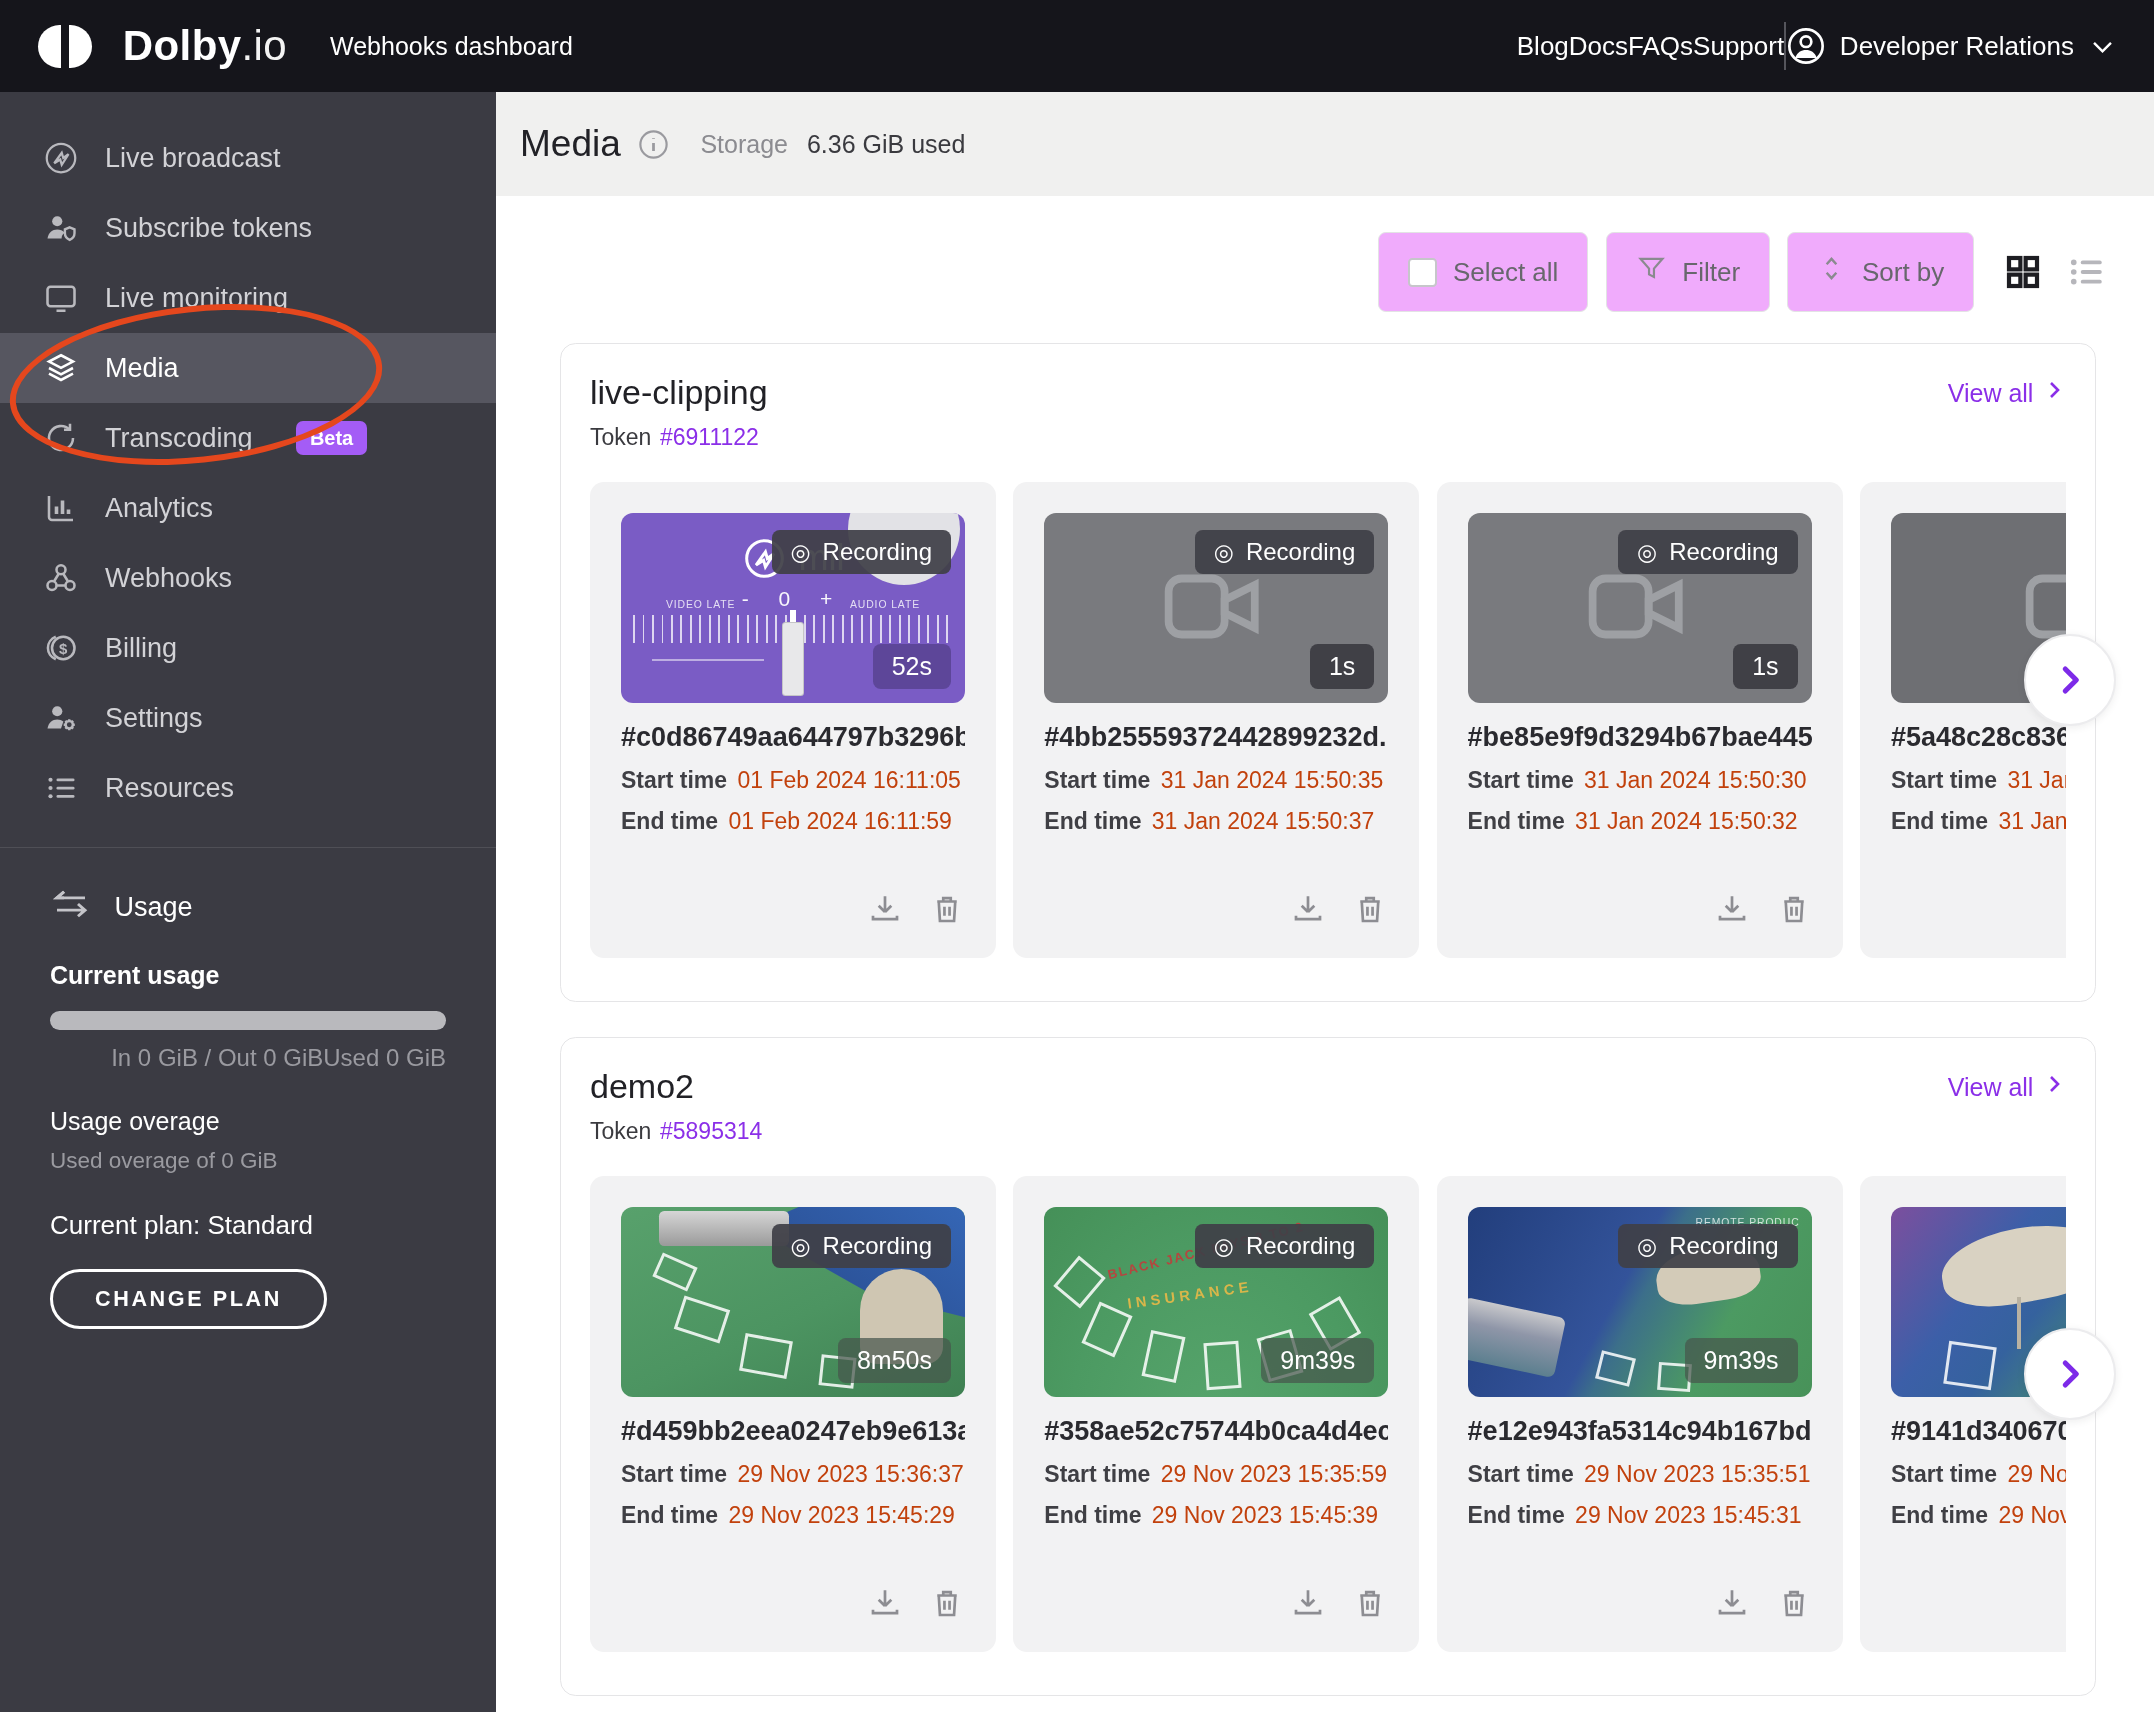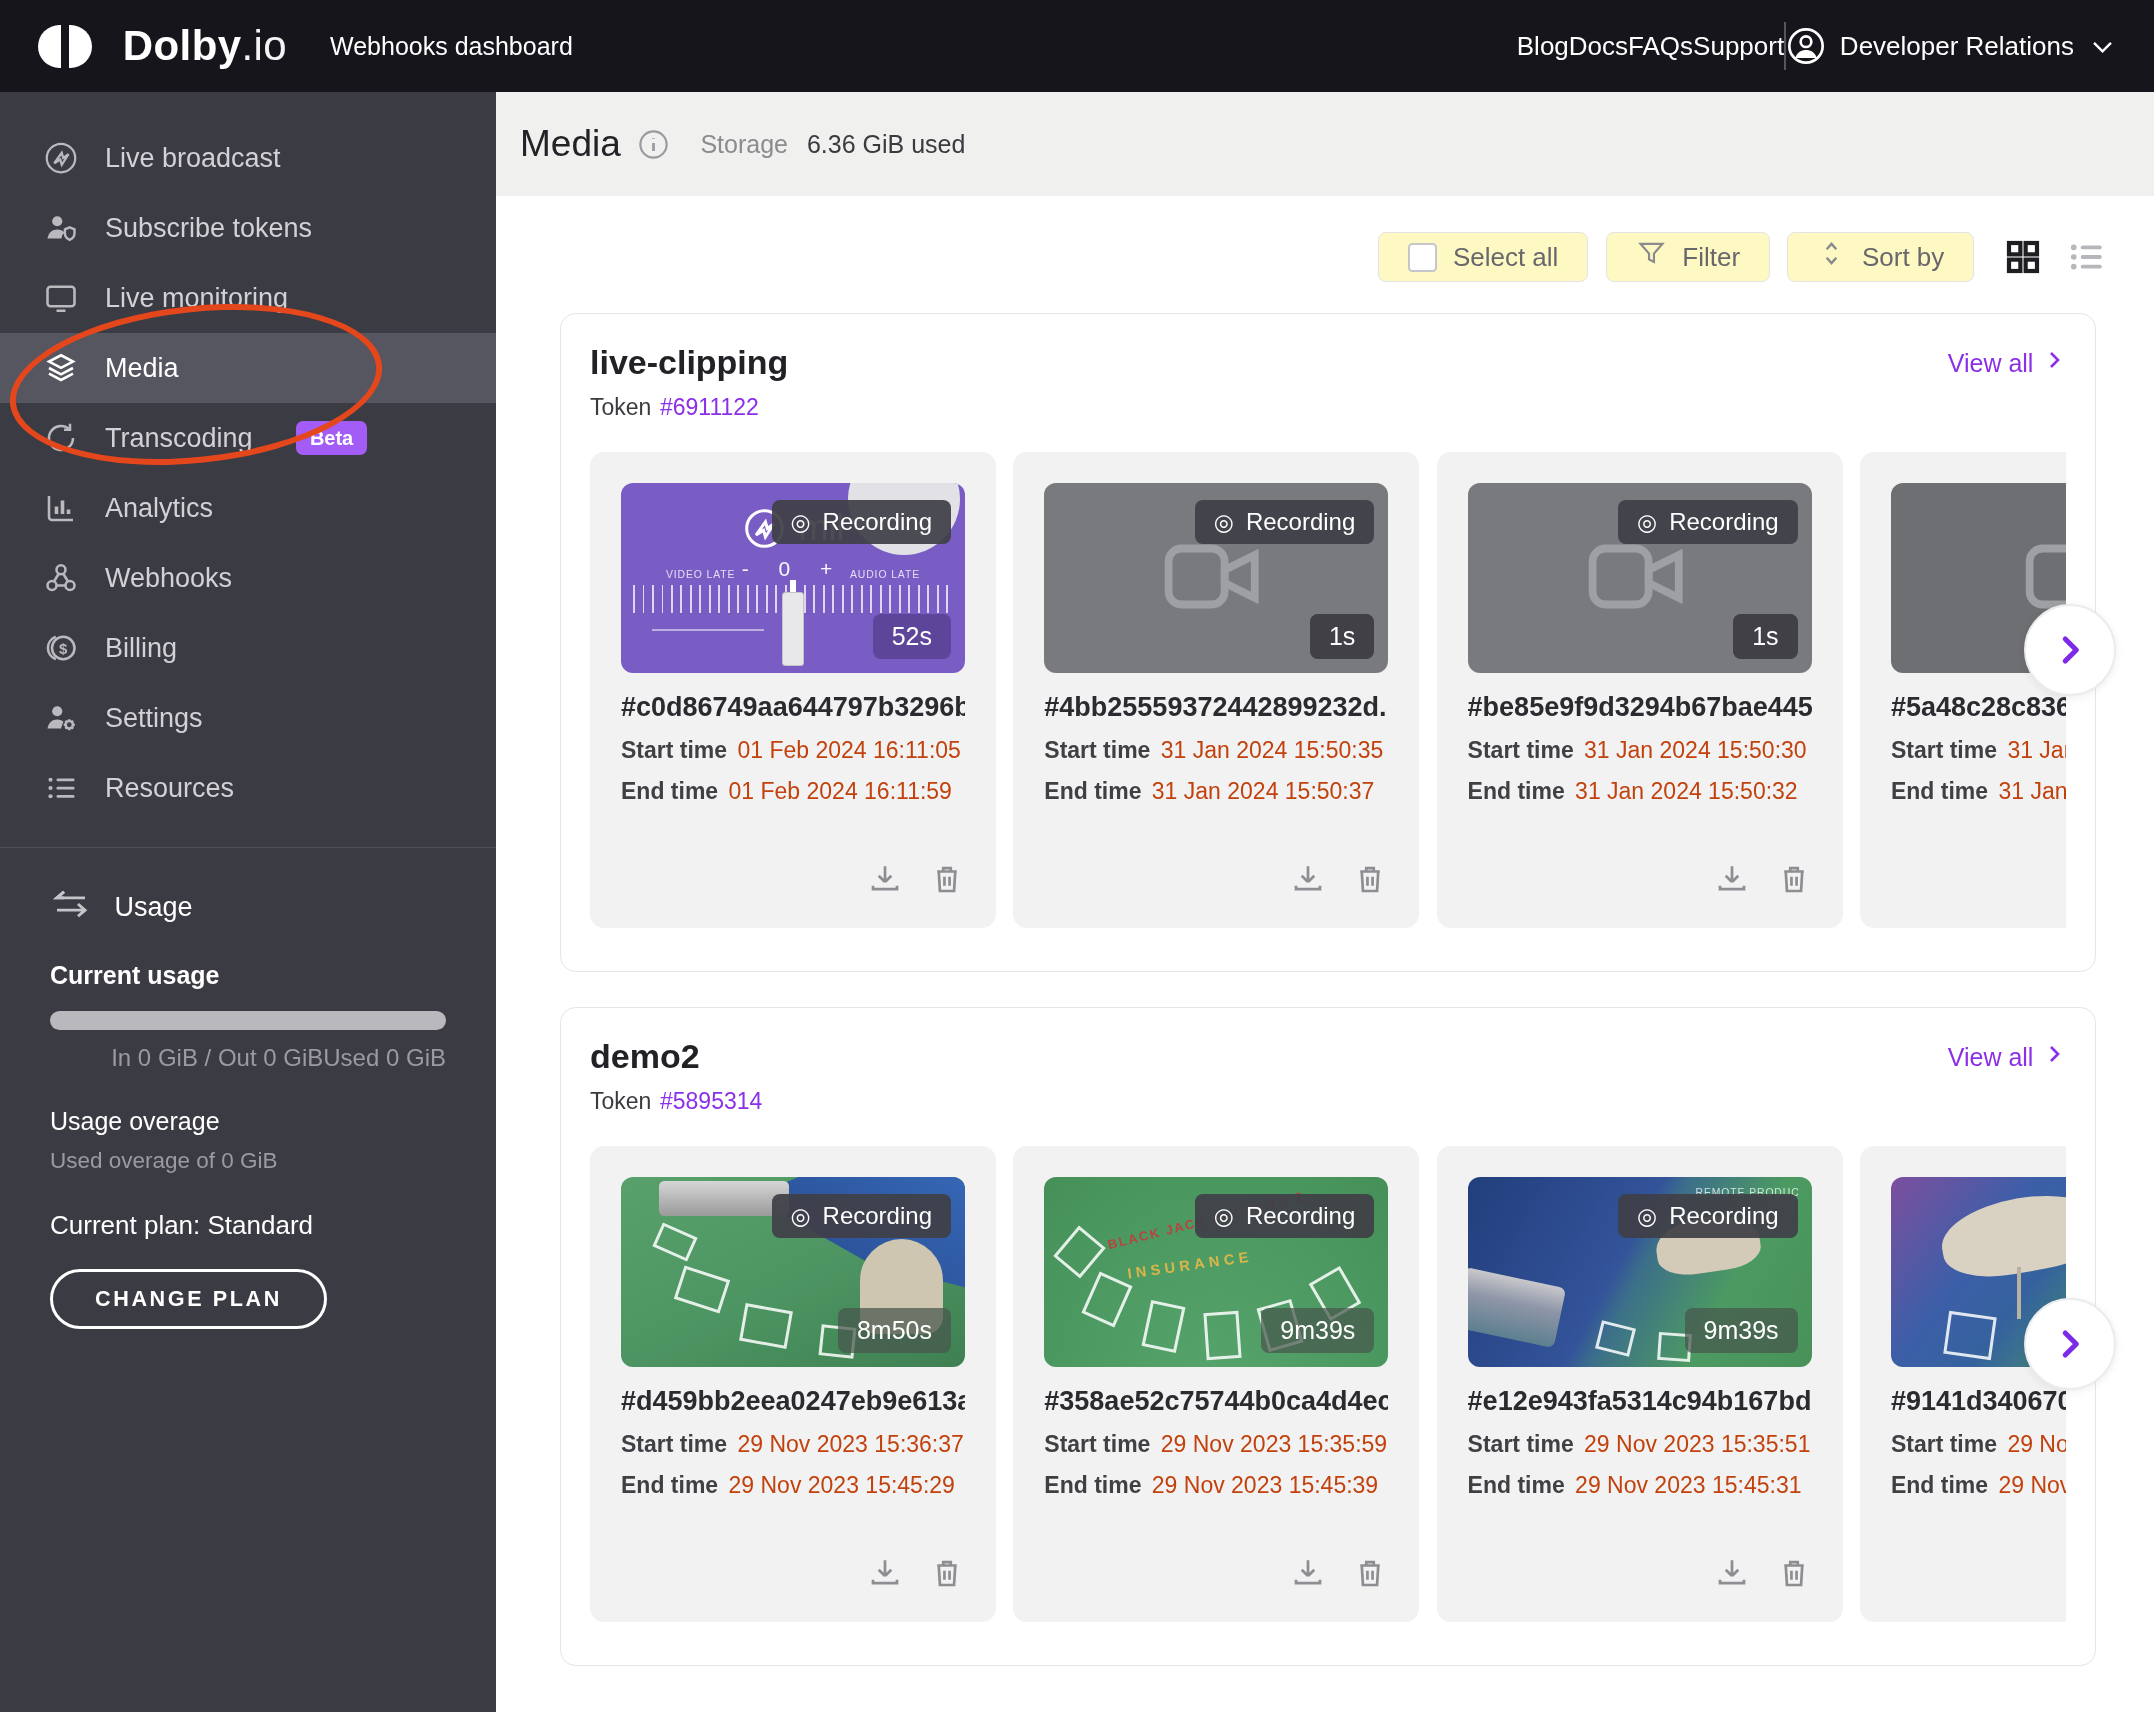--- a/index.html
+++ b/index.html
@@ -52,34 +52,34 @@
 
   
   .main { position:absolute; top:92px; left:496px; width:1659px; height:1620px; background:#fff; }
   .page-head { height:104px; background:#f0f0ef; display:flex; align-items:center; padding-left:24px; }
   .page-title { font-size:37px; color:#222227; font-weight:500; }
   .info-ic { margin-left:15.6px; color:#9a9a9f; display:flex; }
   .storage-label { margin-left:29px; font-size:25px; color:#8b8b90; }
   .storage-value { margin-left:19px; font-size:25px; color:#3a3a3f; font-weight:500; }
 
   .toolbar { display:flex; align-items:center; justify-content:flex-end; gap:17.3px; margin:36px 48px 0 0; }
-  .tbtn { display:flex; align-items:center; gap:15.6px; height:50px; padding:0 29px; background:#fef9c3;
+  .tbtn { display:flex; align-items:center; gap:15.6px; height:80px; padding:0 29px; background:#f0abfc;
     border:1.7px solid #e3e3e5; border-radius:7.8px; font-size:26px; color:#67676c; cursor:pointer; }
   .tbtn .cb { width:29px; height:29px; border:2.6px solid #c6c6ca; border-radius:4.3px; background:#fff; }
   .tbtn svg { color:#8a8a8f; }
   .view-icons { display:flex; align-items:center; gap:21px; margin-left:10.4px; }
   .view-ic { cursor:pointer; display:flex; }
   .view-ic.grid { color:#1d1d22; }
   .view-ic.list { color:#b6b6bb; }
 
   .group { position:relative; margin:31px 59px 35px 64px; width:1536px; height:659px;
     border:1.7px solid #e5e5e7; border-radius:15.6px; padding:29px; background:#fff; }
   .group + .group { margin-top:35px; }
   .group-head { display:flex; align-items:flex-start; justify-content:space-between; }
-  .group-title { font-size:34px; color:#212126; font-weight:700; margin-bottom:12px; }
+  .group-title { font-size:34px; color:#212126; font-weight:400; margin-bottom:12px; }
   .view-all { display:flex; align-items:center; gap:8.6px; color:#8b2fe8; font-size:25px; cursor:pointer; margin-top:5.2px; }
   .token-line { font-size:23px; color:#3a3a3f; margin-bottom:31px; }
   .token-line .tok { color:#8b2fe8; margin-left:8.6px; }
 
   .cards { display:flex; gap:17.3px; overflow:hidden; }
   .card { flex:none; width:406px; height:476px; background:#f2f2f3; border-radius:14px; padding:31px;
     display:flex; flex-direction:column; }
   .thumb { position:relative; width:344px; height:190px; border-radius:12px; overflow:hidden; flex:none; }
   .rec { position:absolute; top:17.3px; right:14px; display:flex; align-items:center; gap:12px;
     background:rgba(64,64,71,.93); color:#fff; font-size:24px; padding:7.8px 19px; border-radius:7.8px; z-index:3; }

